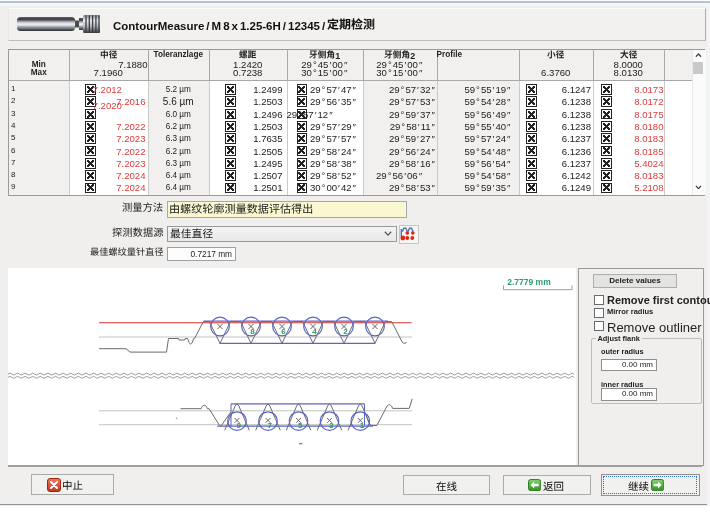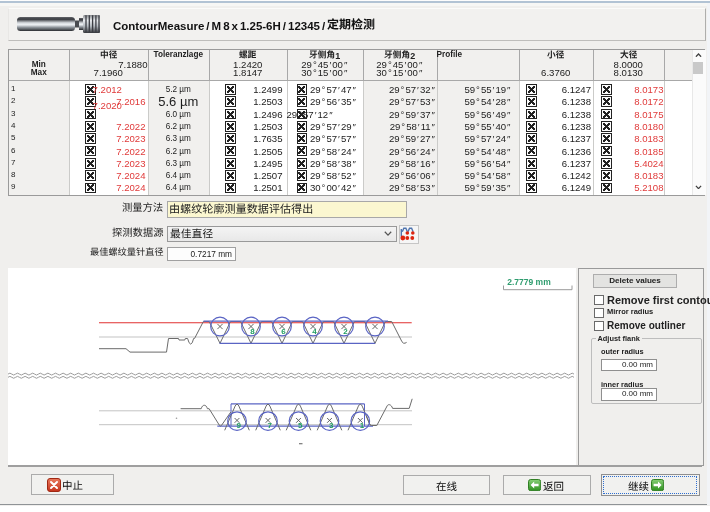--- a/index.html
+++ b/index.html
@@ -88,21 +88,21 @@
       <path transform="translate(8.7,0) scale(0.008700,-0.008700)" d="M239 848C196 782 107 700 29 652C47 627 76 578 88 551C183 612 285 710 352 802ZM392 800V692H727C626 584 462 492 306 444C330 420 362 374 378 345C475 379 573 426 661 485C747 443 849 389 900 351L966 447C918 479 834 522 756 557C823 615 880 681 921 756L835 805L815 800ZM394 337V227H592V44H339V-66H962V44H716V227H907V337ZM264 629C206 531 107 433 19 370C37 341 67 275 75 249C102 271 131 296 159 323V-90H281V459C314 501 343 543 368 585Z"></path>
     </svg></div>
 <div class="a num" style="left:69px;top:60.4px;width:78.5px;text-align:right;line-height:9px;white-space:nowrap">7.1880</div>
 <div class="a num" style="left:69px;top:68.2px;width:78.5px;text-align:center;line-height:9px;white-space:nowrap">7.1960</div>
 <div class="a hd" style="left:147.5px;top:49.9px;width:61.5px;text-align:center;line-height:9px;white-space:nowrap">Toleranzlage</div>
 <div class="a num" style="left:209px;top:49.9px;width:77.5px;text-align:center;line-height:9px;white-space:nowrap"><svg width="17.4" height="10.0" viewBox="0 -7.66 17.4 10.0" style="fill:#222;vertical-align:-1.5px">
       <path transform="translate(0.0,0) scale(0.008700,-0.008700)" d="M759 93C800 44 849 -25 870 -67L954 -14C931 29 880 93 839 140ZM494 133C475 100 449 65 421 34C409 97 384 186 354 256L278 231C289 204 300 173 309 142L269 134V286H383V670H268V847H171V670H58V247H143V286H171V115L30 89L51 -25L334 40L342 -6L403 14L374 -14C399 -27 441 -54 461 -70C482 -48 507 -19 530 12C553 41 574 73 592 101ZM143 572H186V384H143ZM254 572H296V384H254ZM528 600H622V550H528ZM724 600H814V550H724ZM528 728H622V679H528ZM724 728H814V679H724ZM435 124C458 133 488 138 630 149V23C630 13 627 11 615 11L530 12C543 -16 555 -56 559 -85C619 -85 664 -86 698 -70C732 -55 739 -28 739 20V157L864 166C875 149 884 133 890 119L974 168C950 216 895 290 851 344L773 300L811 249L624 238C705 286 785 342 858 403L769 460C744 436 717 412 689 390L594 389C626 412 658 439 686 466H922V812H424V466H550C520 439 493 419 481 411C462 396 444 387 427 385C438 358 454 311 459 290C473 296 494 299 569 303C538 283 513 268 499 260C460 238 433 224 405 220C416 193 431 144 435 124Z"></path>
       <path transform="translate(8.7,0) scale(0.008700,-0.008700)" d="M172 710H319V581H172ZM591 462H792V306H591ZM951 806H470V-52H970V64H591V194H903V574H591V690H951ZM21 55 49 -58C160 -26 309 17 446 57L432 159L321 130V262H431V366H321V480H428V812H71V480H211V101L166 90V396H66V65Z"></path>
     </svg></div>
 <div class="a num" style="left:209px;top:60.4px;width:77.5px;text-align:center;line-height:9px;white-space:nowrap">1.2420</div>
-<div class="a num" style="left:209px;top:68.2px;width:77.5px;text-align:center;line-height:9px;white-space:nowrap">1.8147</div>
+<div class="a num" style="left:209px;top:68.2px;width:77.5px;text-align:center;line-height:9px;white-space:nowrap">0.7238</div>
 <div class="a num" style="left:286.5px;top:49.9px;width:76.5px;text-align:center;line-height:9px;white-space:nowrap"><svg width="26.1" height="10.0" viewBox="0 -7.66 26.1 10.0" style="fill:#222;vertical-align:-1.5px">
       <path transform="translate(0.0,0) scale(0.008700,-0.008700)" d="M198 666C178 562 145 429 117 344H482C367 228 194 122 28 67C56 41 94 -8 113 -39C300 36 487 168 615 323V53C615 36 608 30 590 30C571 30 510 30 451 32C468 -1 489 -56 494 -90C581 -90 641 -86 683 -67C724 -48 738 -14 738 52V344H944V460H738V694H898V809H117V694H615V460H272C288 523 305 592 319 653Z"></path>
       <path transform="translate(8.7,0) scale(0.008700,-0.008700)" d="M469 84C515 32 571 -40 595 -85L669 -33C644 12 586 80 539 131ZM274 790V138H367V706H547V144H643V790ZM836 837V31C836 18 832 14 819 13C806 13 768 13 727 14C740 -15 753 -60 757 -87C822 -87 866 -84 895 -66C925 -50 934 -21 934 32V837ZM694 756V139H784V756ZM413 656V285C413 172 397 54 248 -23C265 -37 296 -73 306 -92C473 -5 500 150 500 284V656ZM158 849C129 705 81 559 19 461C38 433 66 370 76 344C90 366 104 390 117 416V-86H213V654C231 711 247 768 260 824Z"></path>
       <path transform="translate(17.4,0) scale(0.008700,-0.008700)" d="M303 513H471V426H303ZM303 620H298C318 644 338 668 355 693H600C582 668 561 642 540 620ZM770 513V426H593V513ZM306 854C259 755 173 642 45 558C73 540 113 497 132 468L180 505V359C180 240 170 91 60 -12C86 -27 135 -74 154 -98C219 -38 257 44 278 128H471V-66H593V128H770V47C770 32 764 26 748 26C731 26 673 26 623 29C640 -2 659 -55 664 -88C744 -88 801 -86 841 -68C881 -48 894 -16 894 45V620H680C717 660 752 703 777 741L695 797L676 792H418L439 830ZM303 323H471V233H296C300 264 302 294 303 323ZM770 323V233H593V323Z"></path>
     </svg><span style="font-size:9px;font-weight:bold">1</span></div>
 <div class="a num deg" style="left:286.5px;top:60.4px;width:76.5px;text-align:center;line-height:9px;white-space:nowrap">29<b>°</b>45<b>′</b>00<b>″</b></div>
 <div class="a num deg" style="left:286.5px;top:68.2px;width:76.5px;text-align:center;line-height:9px;white-space:nowrap">30<b>°</b>15<b>′</b>00<b>″</b></div>
 <div class="a num" style="left:363px;top:49.9px;width:73.5px;text-align:center;line-height:9px;white-space:nowrap"><svg width="26.1" height="10.0" viewBox="0 -7.66 26.1 10.0" style="fill:#222;vertical-align:-1.5px">
       <path transform="translate(0.0,0) scale(0.008700,-0.008700)" d="M198 666C178 562 145 429 117 344H482C367 228 194 122 28 67C56 41 94 -8 113 -39C300 36 487 168 615 323V53C615 36 608 30 590 30C571 30 510 30 451 32C468 -1 489 -56 494 -90C581 -90 641 -86 683 -67C724 -48 738 -14 738 52V344H944V460H738V694H898V809H117V694H615V460H272C288 523 305 592 319 653Z"></path>
       <path transform="translate(8.7,0) scale(0.008700,-0.008700)" d="M469 84C515 32 571 -40 595 -85L669 -33C644 12 586 80 539 131ZM274 790V138H367V706H547V144H643V790ZM836 837V31C836 18 832 14 819 13C806 13 768 13 727 14C740 -15 753 -60 757 -87C822 -87 866 -84 895 -66C925 -50 934 -21 934 32V837ZM694 756V139H784V756ZM413 656V285C413 172 397 54 248 -23C265 -37 296 -73 306 -92C473 -5 500 150 500 284V656ZM158 849C129 705 81 559 19 461C38 433 66 370 76 344C90 366 104 390 117 416V-86H213V654C231 711 247 768 260 824Z"></path>
@@ -136,21 +136,21 @@
 <div class="a num deg" style="left:436.5px;top:83.0px;width:75.0px;height:12.3px;line-height:13.4px;text-align:right;color:#1c1c1c;white-space:nowrap">59<b>°</b>55<b>′</b>19<b>″</b></div>
 <div class="a num" style="left:518.5px;top:83.0px;width:72.5px;height:12.3px;line-height:13.4px;text-align:right;color:#1c1c1c;white-space:nowrap">6.1247</div>
 <div class="a num" style="left:593px;top:83.0px;width:70.5px;height:12.3px;line-height:13.4px;text-align:right;color:#e03a3a;white-space:nowrap">8.0173</div>
 <div class="a" style="left:11px;top:95.3px;height:12.3px;line-height:12.3px;color:#222;font-size:8px">2</div>
 <div class="cb" style="left:85px;top:96.45px"></div>
 <div class="cb" style="left:225px;top:96.45px"></div>
 <div class="cb" style="left:296.5px;top:96.45px"></div>
 <div class="cb" style="left:526px;top:96.45px"></div>
 <div class="cb" style="left:601px;top:96.45px"></div>
 <div class="a num" style="left:69px;top:95.3px;width:76.5px;height:12.3px;line-height:13.4px;text-align:right;color:#e03a3a;white-space:nowrap">7.2016</div>
-<div class="a" style="left:147.5px;top:95.3px;width:61.5px;height:12.3px;font-size:13px;color:#1c1c1c;line-height:13.4px;text-align:center">5.6 µm</div>
+<div class="a" style="left:147.5px;top:95.3px;width:61.5px;height:12.3px;font-size:10px;color:#1c1c1c;line-height:13.4px;text-align:center">5.6 µm</div>
 <div class="a num" style="left:209px;top:95.3px;width:73.5px;height:12.3px;line-height:13.4px;text-align:right;color:#1c1c1c;white-space:nowrap">1.2503</div>
 <div class="a num deg" style="left:286.5px;top:95.3px;width:70.5px;height:12.3px;line-height:13.4px;text-align:right;color:#1c1c1c;white-space:nowrap">29<b>°</b>56<b>′</b>35<b>″</b></div>
 <div class="a num deg" style="left:363px;top:95.3px;width:73.0px;height:12.3px;line-height:13.4px;text-align:right;color:#1c1c1c;white-space:nowrap">29<b>°</b>57<b>′</b>53<b>″</b></div>
 <div class="a num deg" style="left:436.5px;top:95.3px;width:75.0px;height:12.3px;line-height:13.4px;text-align:right;color:#1c1c1c;white-space:nowrap">59<b>°</b>54<b>′</b>28<b>″</b></div>
 <div class="a num" style="left:518.5px;top:95.3px;width:72.5px;height:12.3px;line-height:13.4px;text-align:right;color:#1c1c1c;white-space:nowrap">6.1238</div>
 <div class="a num" style="left:593px;top:95.3px;width:70.5px;height:12.3px;line-height:13.4px;text-align:right;color:#e03a3a;white-space:nowrap">8.0172</div>
 <div class="a" style="left:11px;top:107.6px;height:12.3px;line-height:12.3px;color:#222;font-size:8px">3</div>
 <div class="cb" style="left:85px;top:108.75px"></div>
 <div class="cb" style="left:225px;top:108.75px"></div>
 <div class="cb" style="left:296.5px;top:108.75px"></div>
@@ -223,21 +223,21 @@
 <div class="a" style="left:11px;top:169.10000000000002px;height:12.3px;line-height:12.3px;color:#222;font-size:8px">8</div>
 <div class="cb" style="left:85px;top:170.25000000000003px"></div>
 <div class="cb" style="left:225px;top:170.25000000000003px"></div>
 <div class="cb" style="left:296.5px;top:170.25000000000003px"></div>
 <div class="cb" style="left:526px;top:170.25000000000003px"></div>
 <div class="cb" style="left:601px;top:170.25000000000003px"></div>
 <div class="a num" style="left:69px;top:169.10000000000002px;width:76.5px;height:12.3px;line-height:13.4px;text-align:right;color:#e03a3a;white-space:nowrap">7.2024</div>
 <div class="a" style="left:147.5px;top:169.10000000000002px;width:61.5px;height:12.3px;font-size:8.2px;color:#1c1c1c;line-height:13.4px;text-align:center">6.4 µm</div>
 <div class="a num" style="left:209px;top:169.10000000000002px;width:73.5px;height:12.3px;line-height:13.4px;text-align:right;color:#1c1c1c;white-space:nowrap">1.2507</div>
 <div class="a num deg" style="left:286.5px;top:169.10000000000002px;width:70.5px;height:12.3px;line-height:13.4px;text-align:right;color:#1c1c1c;white-space:nowrap">29<b>°</b>58<b>′</b>52<b>″</b></div>
-<div class="a num deg" style="left:363px;top:169.10000000000002px;width:73.0px;height:12.3px;line-height:13.4px;text-align:right;color:#1c1c1c;white-space:nowrap">29<b>°</b>56<b>′</b>06<b>″</b></div>
+<div class="a num deg" style="left:363px;top:169.10000000000002px;width:73.0px;height:12.3px;line-height:13.4px;text-align:center;color:#1c1c1c;white-space:nowrap">29<b>°</b>56<b>′</b>06<b>″</b></div>
 <div class="a num deg" style="left:436.5px;top:169.10000000000002px;width:75.0px;height:12.3px;line-height:13.4px;text-align:right;color:#1c1c1c;white-space:nowrap">59<b>°</b>54<b>′</b>58<b>″</b></div>
 <div class="a num" style="left:518.5px;top:169.10000000000002px;width:72.5px;height:12.3px;line-height:13.4px;text-align:right;color:#1c1c1c;white-space:nowrap">6.1242</div>
 <div class="a num" style="left:593px;top:169.10000000000002px;width:70.5px;height:12.3px;line-height:13.4px;text-align:right;color:#e03a3a;white-space:nowrap">8.0183</div>
 <div class="a" style="left:11px;top:181.4px;height:12.3px;line-height:12.3px;color:#222;font-size:8px">9</div>
 <div class="cb" style="left:85px;top:182.55px"></div>
 <div class="cb" style="left:225px;top:182.55px"></div>
 <div class="cb" style="left:296.5px;top:182.55px"></div>
 <div class="cb" style="left:526px;top:182.55px"></div>
 <div class="cb" style="left:601px;top:182.55px"></div>
 <div class="a num" style="left:69px;top:181.4px;width:76.5px;height:12.3px;line-height:13.4px;text-align:right;color:#e03a3a;white-space:nowrap">7.2024</div>
@@ -387,21 +387,21 @@
     <path d="M349.9,150.0 L354.7,154.8 M354.7,150.0 L349.9,154.8" stroke="#555" stroke-width="0.9" fill="none"></path>
     <text x="354.1" y="160.3" text-anchor="middle" font-size="8" font-weight="bold" fill="#1f9e60" font-family="Liberation Sans">1</text>
   </svg>
 <div class="a" style="left:578px;top:268px;width:125.5px;height:197.5px;background:#f0efed;border:1px solid #9a9a9a;box-sizing:border-box"></div>
 <div class="a" style="left:593px;top:274px;width:82px;height:12px;background:#e3e3e1;border:1px solid #adadad;text-align:center;line-height:12px;font-size:8.1px;font-weight:bold;color:#222">Delete values</div>
 <div class="a" style="left:594px;top:294.5px;width:8px;height:8px;border:1px solid #6a6a6a;background:#fff"></div>
 <div class="a" style="left:607px;top:293.5px;font-size:11px;font-weight:bold;color:#222;white-space:nowrap">Remove first contour</div>
 <div class="a" style="left:594px;top:307.5px;width:8px;height:8px;border:1px solid #6a6a6a;background:#fff"></div>
 <div class="a" style="left:607px;top:306.5px;font-size:7.5px;font-weight:bold;color:#222;white-space:nowrap">Mirror radius</div>
 <div class="a" style="left:594px;top:320.5px;width:8px;height:8px;border:1px solid #6a6a6a;background:#fff"></div>
-<div class="a" style="left:607px;top:319.5px;font-size:10px;font-weight:bold;color:#222;white-space:nowrap">Remove outliner</div>
+<div class="a" style="left:607px;top:319.5px;font-size:13px;font-weight:normal;color:#222;white-space:nowrap">Remove outliner</div>
 <fieldset class="a" style="left:590.5px;top:333.5px;width:109px;height:68px;border:1px solid #bdbdbd;border-radius:2px;margin:0;padding:0">
     <legend style="font-size:7.4px;font-weight:bold;color:#222;margin-left:4px;padding:0 2px">Adjust flank</legend>
   </fieldset>
 <div class="a" style="left:601px;top:346.6px;font-size:7.4px;font-weight:bold;color:#222">outer radius</div>
 <div class="a" style="left:601px;top:358.5px;width:51px;height:10.5px;background:#fff;border:1px solid #8f8f8f;text-align:right;padding-right:3px;line-height:10.5px;font-size:8px;color:#222">0.00 mm</div>
 <div class="a" style="left:601px;top:379.6px;font-size:7.4px;font-weight:bold;color:#222">inner radius</div>
 <div class="a" style="left:601px;top:388px;width:51px;height:10.5px;background:#fff;border:1px solid #8f8f8f;text-align:right;padding-right:3px;line-height:10.5px;font-size:8px;color:#222">0.00 mm</div>
 <div class="a" style="left:8px;top:465.2px;width:694px;height:1.6px;background:#9f9f9f"></div>
 <div class="a" style="left:31px;top:473.5px;width:82.5px;height:21.5px;background:#f1f1ef;border:1px solid #ababab;box-sizing:border-box"></div>
 <svg class="a" style="left:46.5px;top:477.5px" width="14" height="14" viewBox="0 0 14 14">

